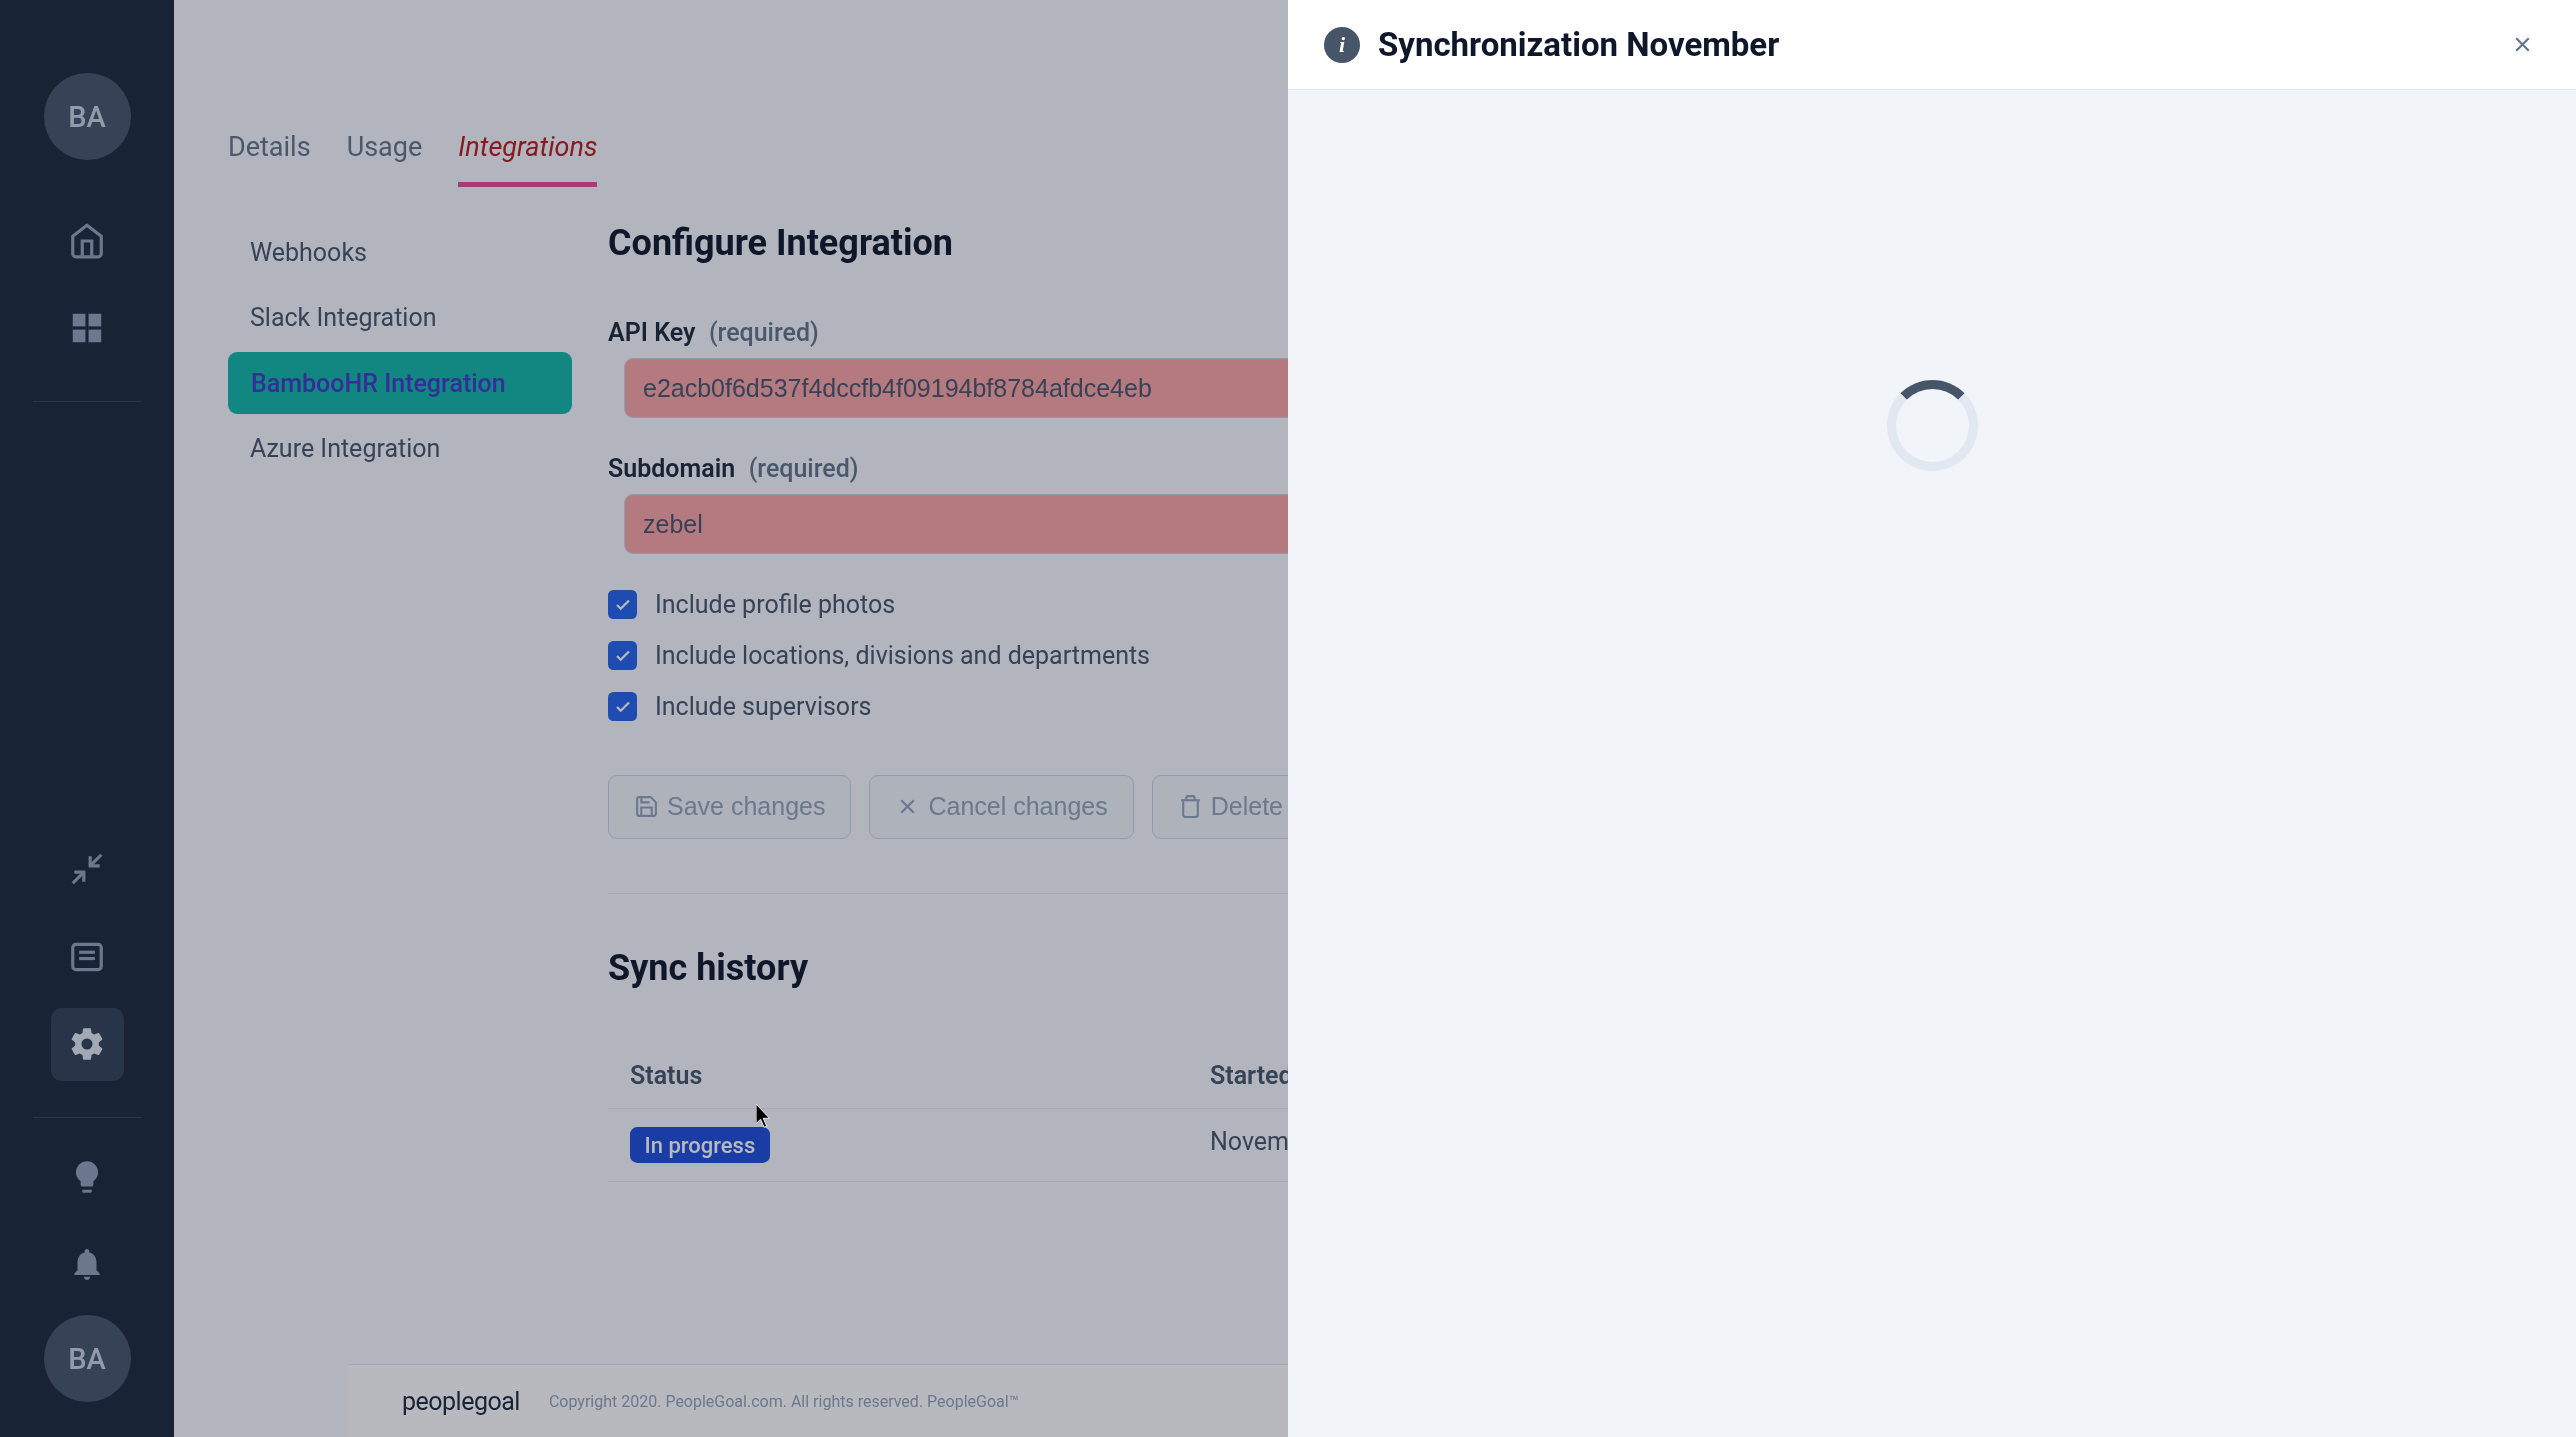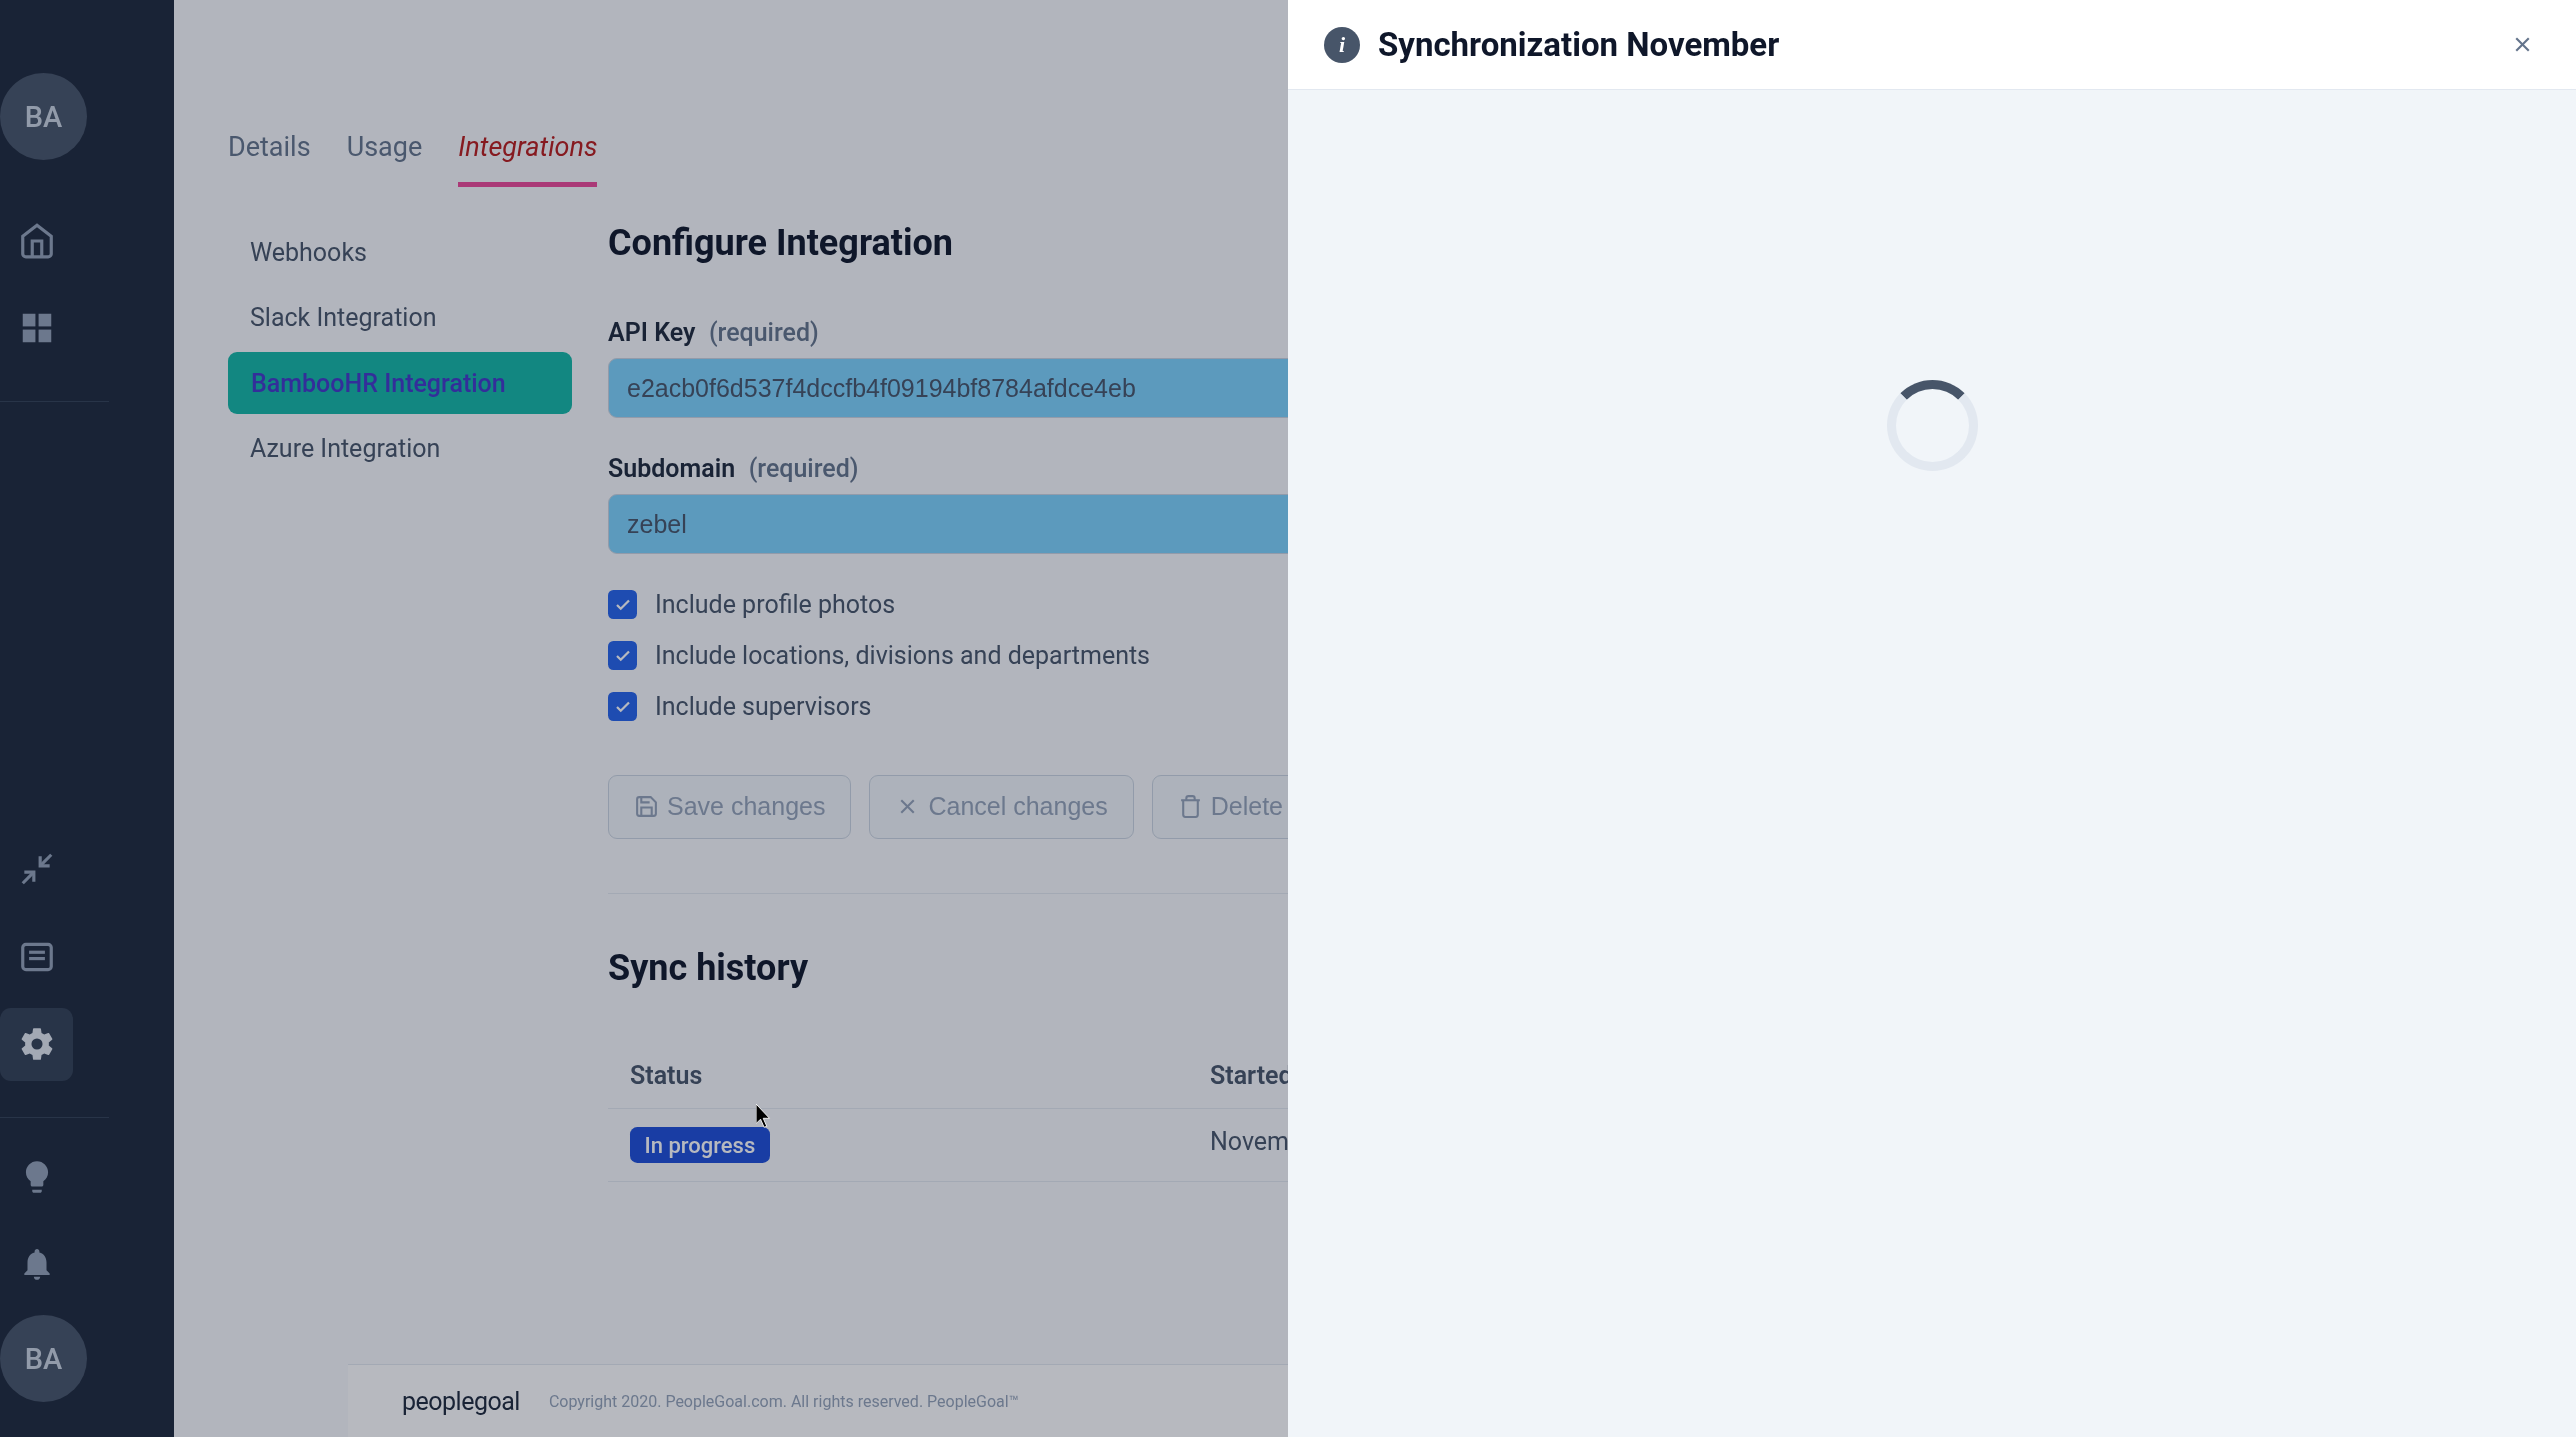--- a/index.html
+++ b/index.html
@@ -15,20 +15,21 @@
     
     .narrow-sidebar {
       position: absolute;
       left: 0;
       top: 0;
       width: 174px;
       height: 100%;
       background: #1e293b;
       display: flex;
       flex-direction: column;
+      align-items: center;
       padding-top: 73px;
     }
     .avatar-circle {
       width: 87px;
       height: 87px;
       border-radius: 50%;
       background: #475569;
       display: flex;
       align-items: center;
       justify-content: center;
@@ -147,23 +148,24 @@
       margin-left: 7.3px;
       margin-top: 30px;
     }
     .text-input {
       width: 100%;
       max-width: 1088px;
       padding: 14.5px 18px;
       font-size: 25px;
       border: 0.9px solid #cbd5e1;
       border-radius: 9px;
-      background: #7dd3fc;
+      background: #fca5a5;
       color: #475569;
       margin-bottom: 36px;
+      margin-left: 16px;
     }
     .checkbox-row {
       display: flex;
       align-items: center;
       gap: 18px;
       margin-bottom: 22px;
     }
     .checkbox {
       width: 29px;
       height: 29px;

